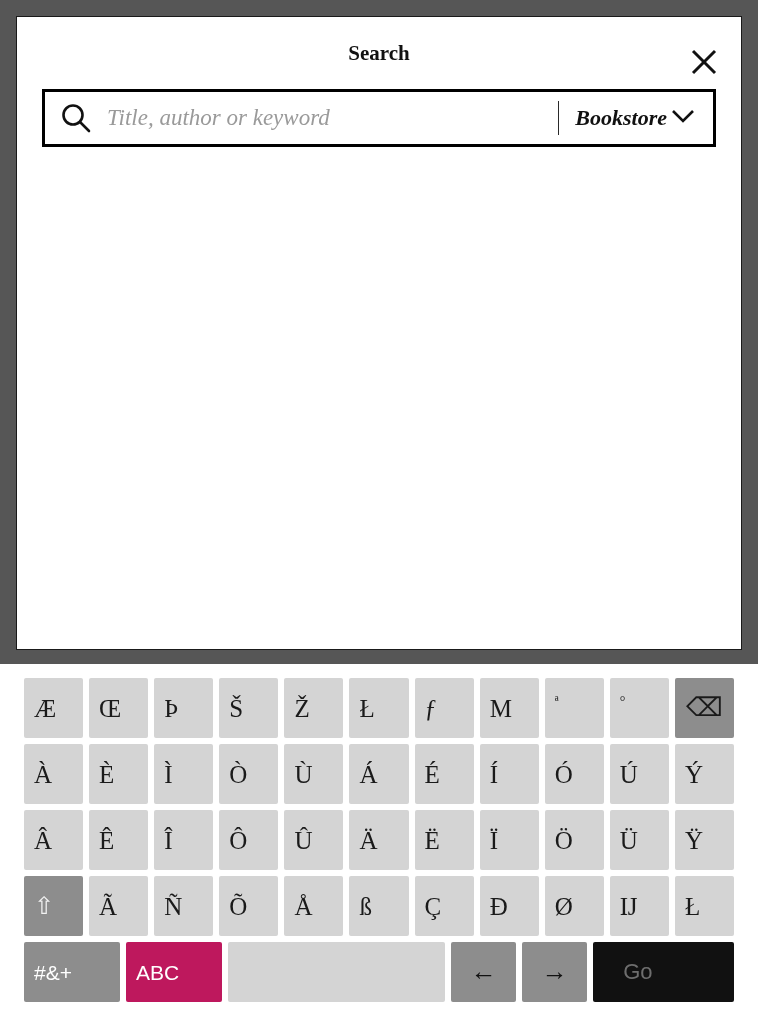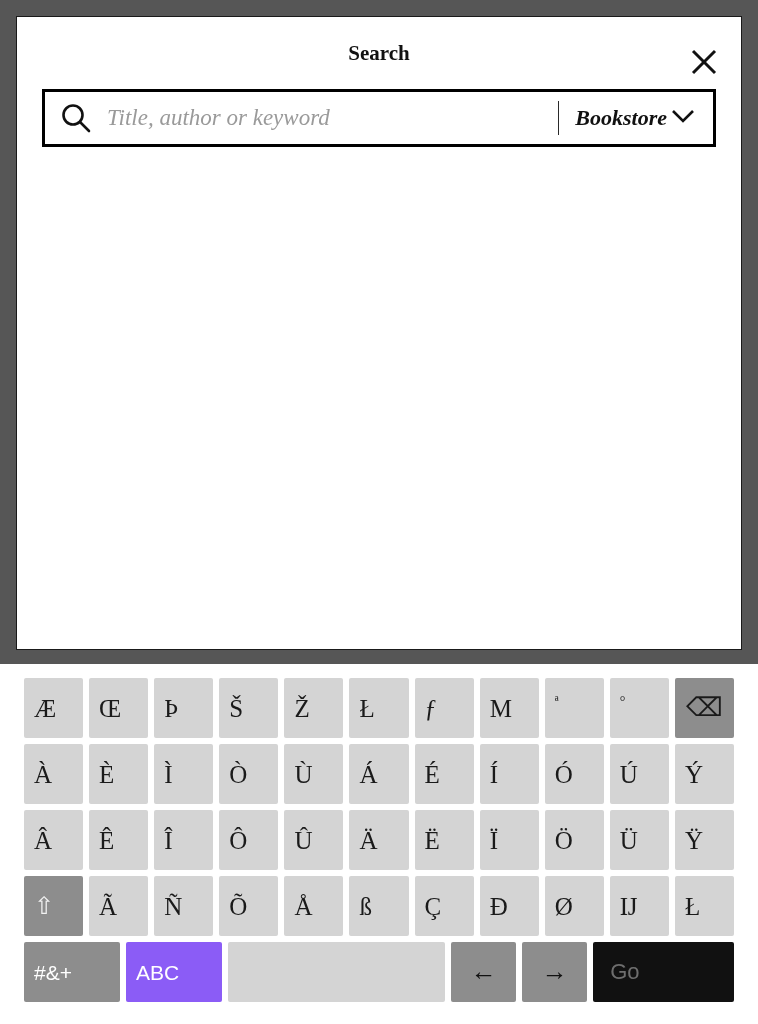--- a/index.html
+++ b/index.html
@@ -167,36 +167,36 @@
   .key.space {
     flex: 3.35 1 0;
     background: #d4d4d4;
   }
   .key.sym {
     flex: 1.48 1 0;
     background: #8d8d8d;
   }
   .key.abc {
     flex: 1.48 1 0;
-    background: #8b5cf6;
+    background: #be185d;
   }
   .key.arrow {
     background: #8d8d8d;
     justify-content: center;
   }
   .key.arrow .glyph { padding-left: 0; font-size: 26px; color: #111; }
   .key.go {
     flex: 2.17 1 0;
     background: #111111;
   }
   .key.go .glyph {
     color: #6e6e6e;
     font-family: "Liberation Sans", sans-serif;
     font-size: 22px;
-    padding-left: 17px;
+    padding-left: 30px;
   }
   .key.shift {
     background: #8d8d8d;
     justify-content: flex-start;
   }
   .key.sym .glyph, .key.abc .glyph {
     font-family: "Liberation Sans", sans-serif;
     font-size: 21px;
     color: #ffffff;
     padding-left: 10px;

